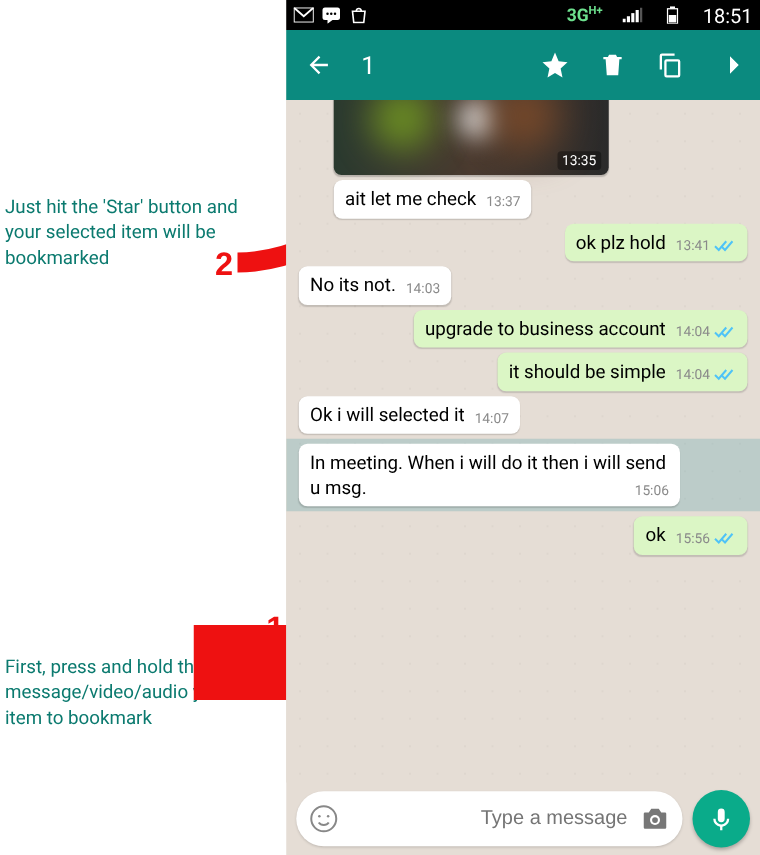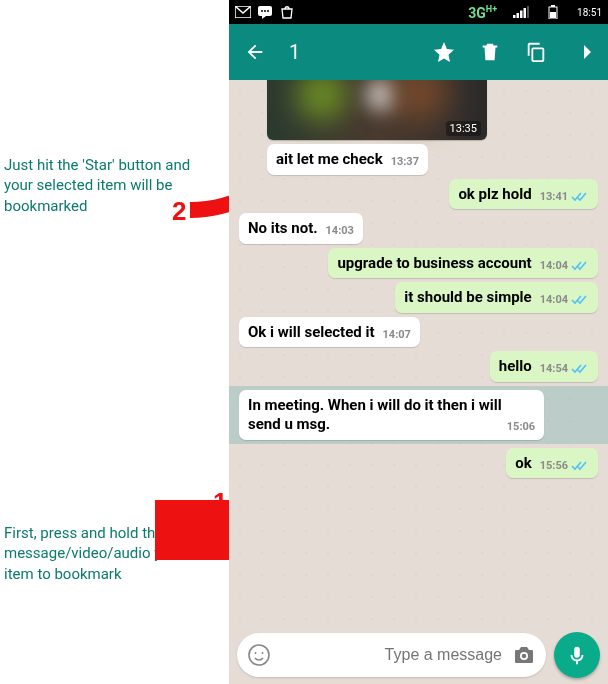--- a/index.html
+++ b/index.html
@@ -11,21 +11,21 @@
   .sb-ico { width: 16px; height: 14px; display: inline-flex; align-items: center; justify-content: center; }
   .toolbar { height: 56px; background: #0b8a7f; color: #fff; display: flex; align-items: center; padding: 0 10px; gap: 14px; }
   .toolbar .count { font-size: 20px; margin-left: 4px; }
   .spacer { flex: 1; }
   .tb-btn { width: 32px; height: 32px; display: inline-flex; align-items: center; justify-content: center; cursor: pointer; }
   .chat { position: absolute; top: 80px; left: 0; right: 0; bottom: 58px; padding: 6px 10px 6px 10px; overflow: hidden; }
   .chat-bg { position: absolute; inset: 80px 0 58px 0; background: #e5ddd5; background-image: radial-gradient(circle, rgba(0,0,0,0.03) 1px, transparent 1px); background-size: 22px 22px; }
   .row { display: flex; margin: 4px 0; }
   .row.in { justify-content: flex-start; }
   .row.out { justify-content: flex-end; }
-  .bubble { max-width: 85%; padding: 6px 9px 5px 9px; border-radius: 7px; position: relative; box-shadow: 0 1px 1px rgba(0,0,0,0.15); font-size: 15px; line-height: 1.3; font-weight: bold; }
+  .bubble { max-width: 85%; padding: 6px 9px 5px 9px; border-radius: 7px; position: relative; box-shadow: 0 1px 1px rgba(0,0,0,0.15); font-size: 15px; line-height: 1.3; }
   .in .bubble { background: #fff; }
   .out .bubble { background: #dbf6c5; }
   .row.sel .bubble { background: #ffffff; }
   .row.sel { background: rgba(66,156,168,0.25); margin-left: -10px; margin-right: -10px; padding: 4px 10px; }
   .meta { display: inline-flex; align-items: center; gap: 3px; font-size: 11px; color: #8a8a8a; margin-left: 8px; float: right; position: relative; top: 5px; }
   .ticks { color: #4fc3f7; font-size: 13px; display: inline-flex; }
   .photo { width: 220px; height: 90px; background: linear-gradient(90deg,#2a3a2f,#4a3a2f,#2a2a2a); border-radius: 6px; position: relative; box-shadow: 0 1px 1px rgba(0,0,0,0.2); }
   .photo .ptime { position: absolute; right: 6px; bottom: 4px; color: #fff; font-size: 11px; background: rgba(0,0,0,0.35); padding: 1px 4px; border-radius: 3px; }
   .photo .blur1 { position:absolute; left:30px; top:20px; width:50px; height:50px; background:#6b8e23; filter:blur(14px); border-radius:50%; }
   .photo .blur2 { position:absolute; right:40px; top:15px; width:55px; height:55px; background:#7a4a2a; filter:blur(16px); border-radius:50%; }
@@ -101,21 +101,21 @@
             <rect x="14" y="0" width="2" height="12" fill="#555"></rect>
           </svg>
         </span>
       <span class="sb-ico">
           <svg width="10" height="14" viewBox="0 0 10 14">
             <rect x="3" y="0" width="4" height="2" fill="#fff"></rect>
             <rect x="1" y="2" width="8" height="12" fill="none" stroke="#fff" stroke-width="1"></rect>
             <rect x="2" y="7" width="6" height="6" fill="#fff"></rect>
           </svg>
         </span>
-      <span style="font-size:10px;">18:51</span>
+      <span style="font-size:16px;">18:51</span>
     </div>
   </div>
 
   <div class="toolbar">
     <span class="tb-btn">
         <svg width="22" height="22" viewBox="0 0 24 24" fill="#fff">
           <path d="M20 11H7.8l5.6-5.6L12 4l-8 8 8 8 1.4-1.4L7.8 13H20z"></path>
         </svg>
       </span>
     <span class="count">1</span>
@@ -195,31 +195,20 @@
                 <svg width="18" height="12" viewBox="0 0 18 12">
                   <path d="M1 6l3 3L10 2" fill="none" stroke="#4fc3f7" stroke-width="1.6"></path>
                   <path d="M6 6l3 3L15 2" fill="none" stroke="#4fc3f7" stroke-width="1.6"></path>
                 </svg>
               </span>
             </span></div>
         </div>
         <div class="row in">
           <div class="bubble"><span>Ok i will selected it</span><span class="meta">
               <span>14:07</span>
-            </span></div>
-        </div>
-        <div class="row out">
-          <div class="bubble"><span>hello</span><span class="meta">
-              <span>14:54</span>
-              <span class="ticks">
-                <svg width="18" height="12" viewBox="0 0 18 12">
-                  <path d="M1 6l3 3L10 2" fill="none" stroke="#4fc3f7" stroke-width="1.6"></path>
-                  <path d="M6 6l3 3L15 2" fill="none" stroke="#4fc3f7" stroke-width="1.6"></path>
-                </svg>
-              </span>
             </span></div>
         </div>
         <div class="row in sel">
           <div class="bubble"><span>In meeting. When i will do it then i will send u msg.</span><span class="meta">
               <span>15:06</span>
             </span></div>
         </div>
         <div class="row out">
           <div class="bubble"><span>ok</span><span class="meta">
               <span>15:56</span>

